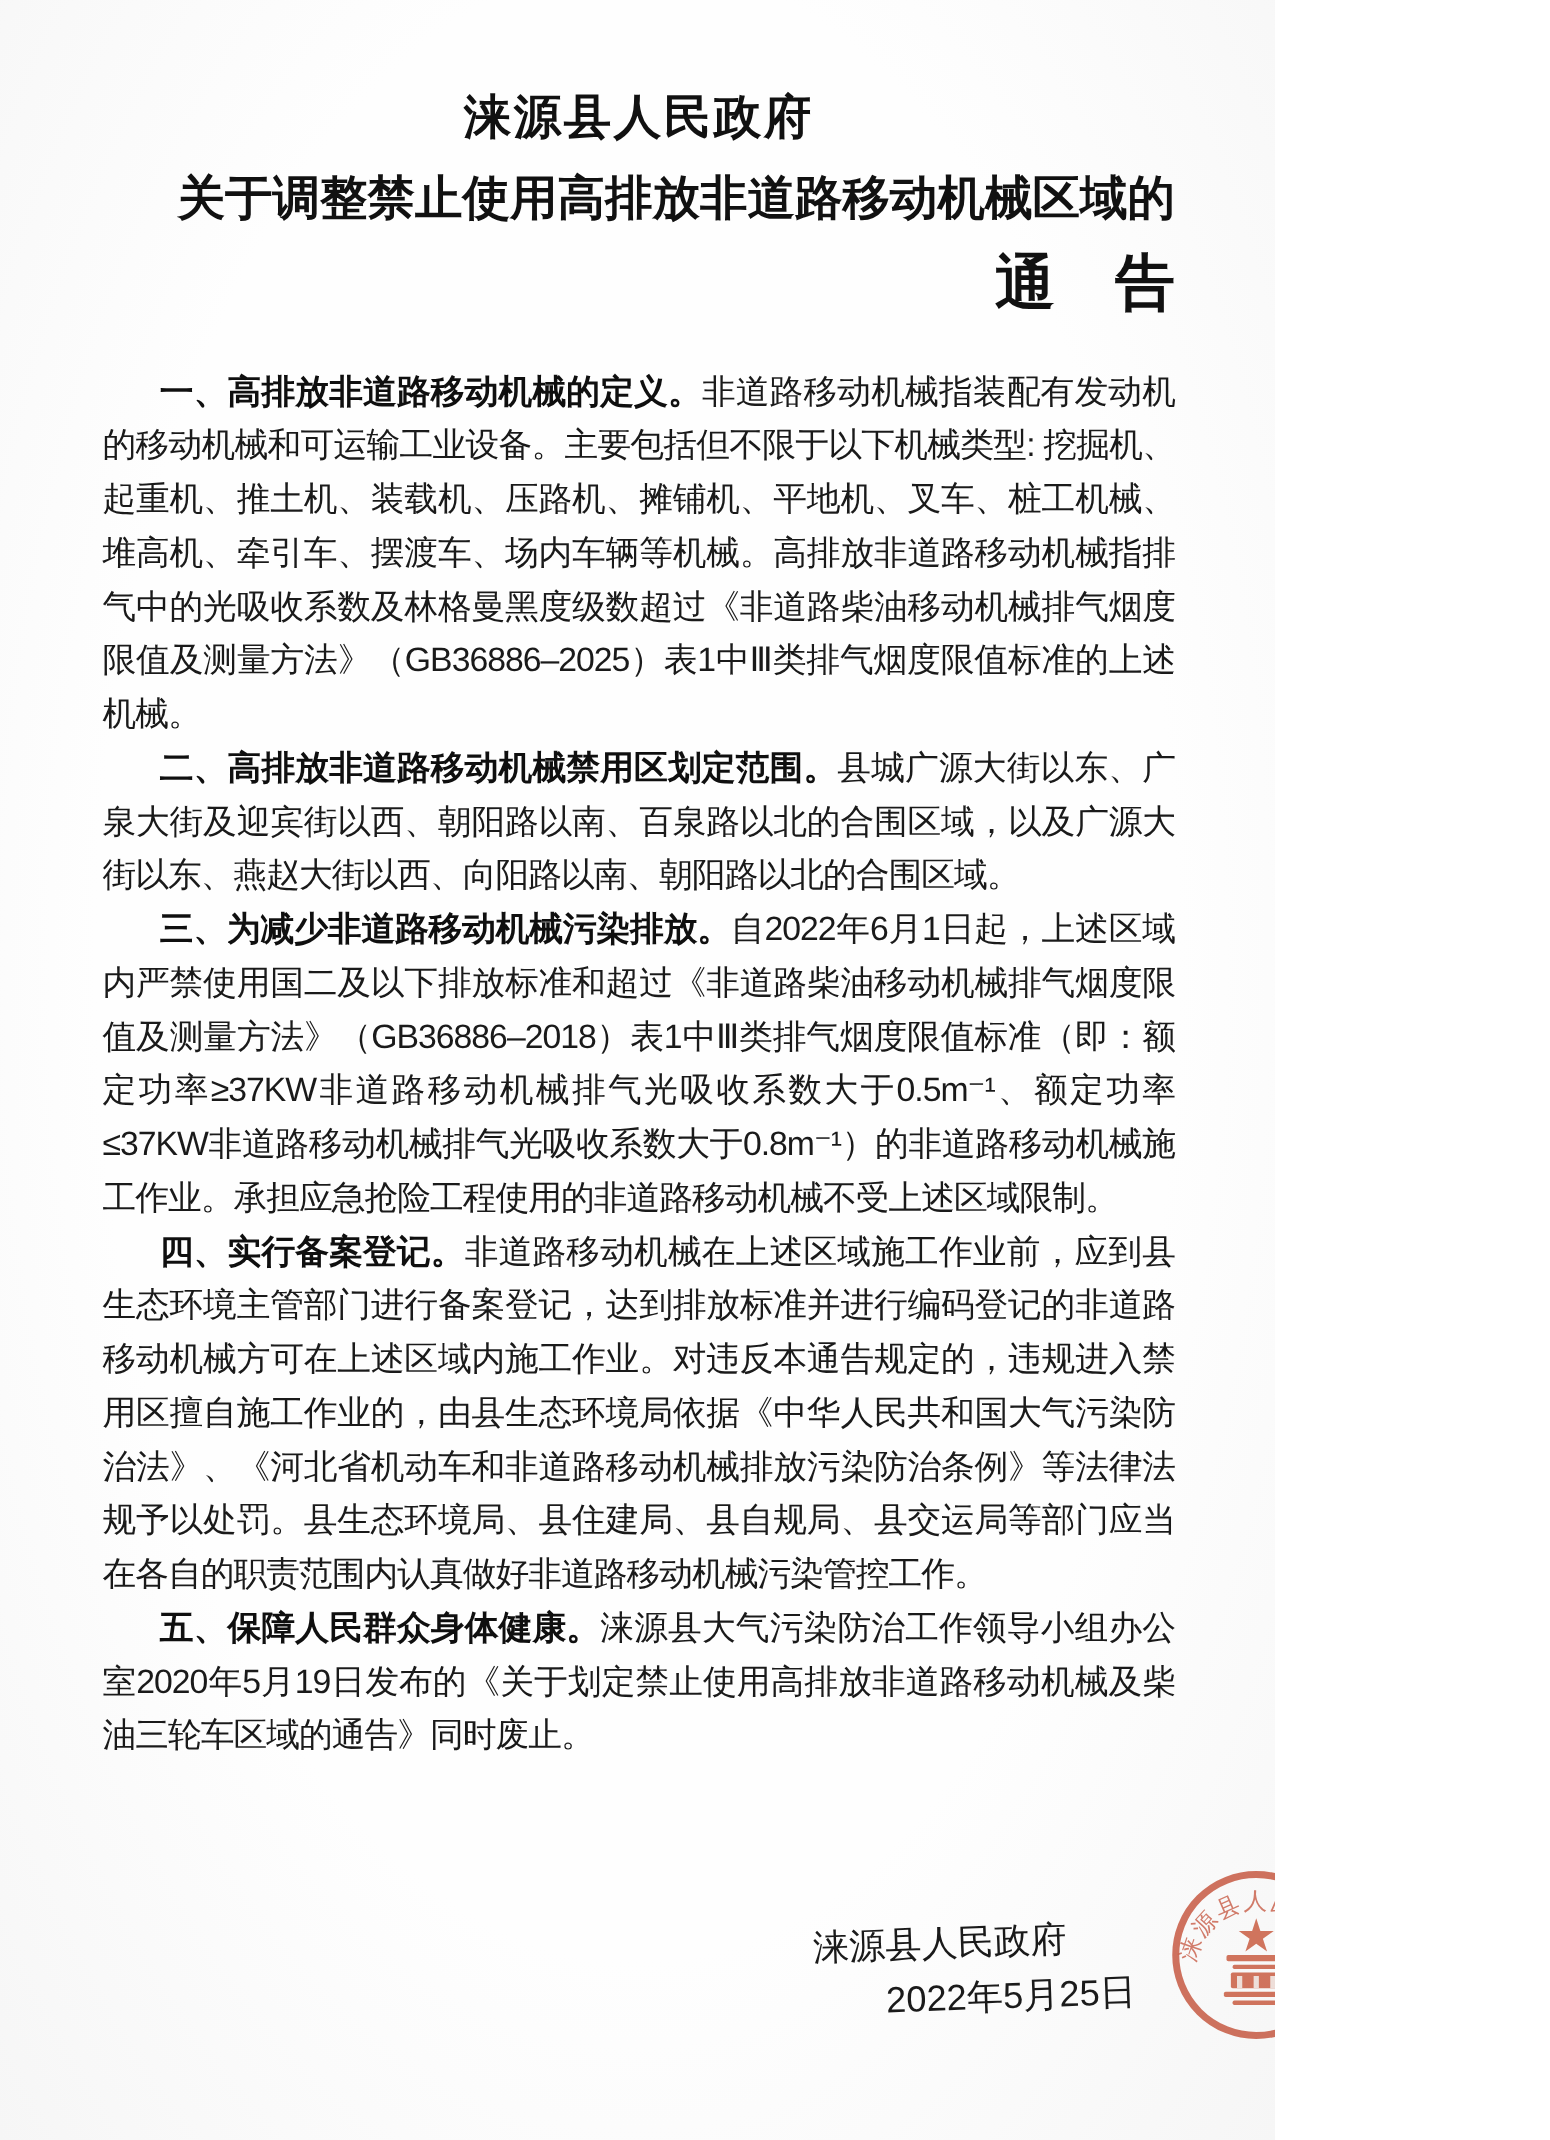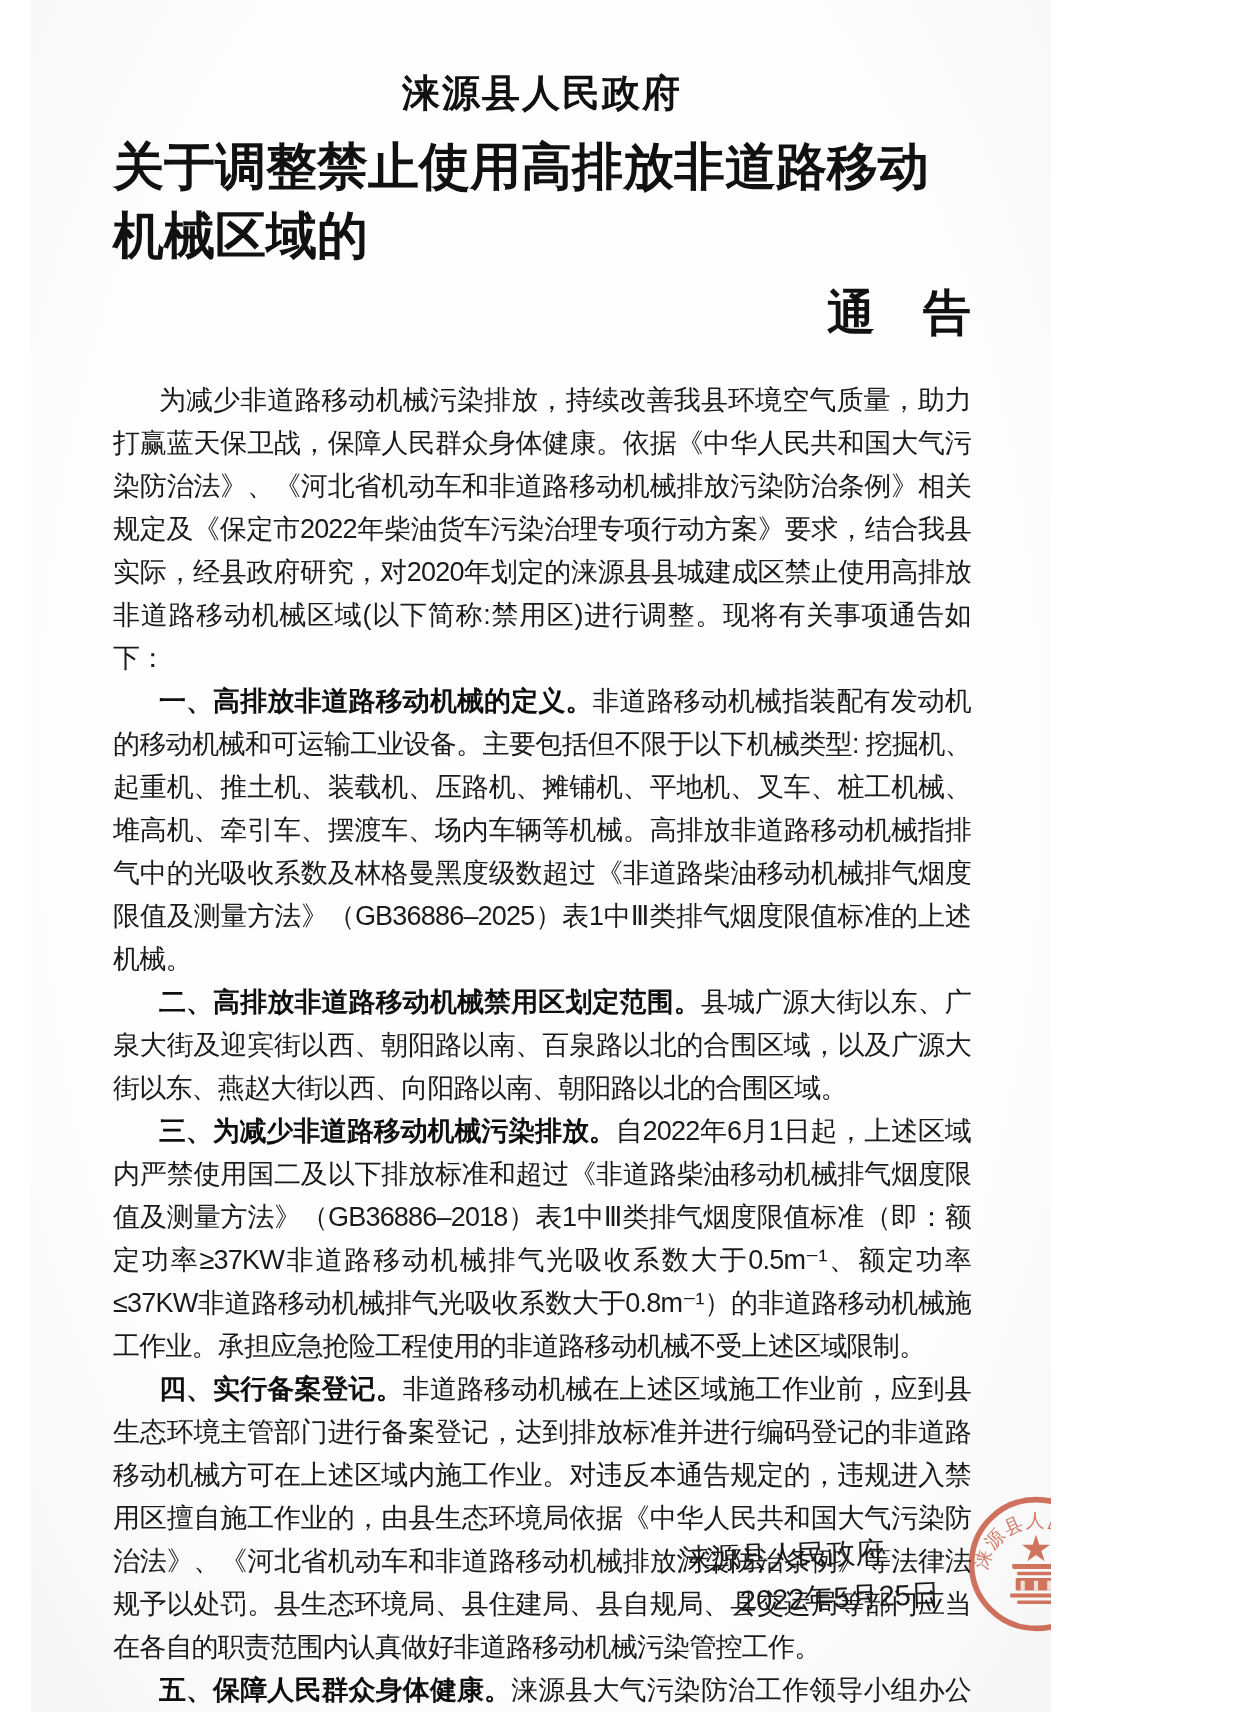--- a/index.html
+++ b/index.html
@@ -8,37 +8,36 @@
     font-family: "Liberation Sans", "DejaVu Sans", sans-serif;
     background: #ffffff;
   }
   .page {
     position: relative;
     width: 1020px;
     height: 1712px;
     overflow: hidden;
     background: radial-gradient(ellipse at 50% 45%, #fefefe 60%, #f6f6f6 100%);
     color: #161616;
-    margin-left: 31px;
   }
   .content {
     padding: 68px 80px 0 82px;
   }
   .title-org {
     margin: 0 0 14px 0;
     text-align: center;
     font-size: 38px;
     font-weight: bold;
     letter-spacing: 2px;
     color: #111;
   }
   .title-subject {
     margin: 0 0 10px 0;
-    text-align: left;
-    font-size: 51px;
+    text-align: right;
+    font-size: 38px;
     font-weight: bold;
     letter-spacing: 0px;
     color: #111;
   }
   .title-type {
     margin: 0 0 34px 0;
     text-align: right;
     font-size: 48px;
     font-weight: bold;
     color: #111;
@@ -91,21 +90,20 @@
 <body>
 
 <div class="page">
   <div class="content">
 
     <h1 class="title-org">涞源县人民政府</h1>
     <h2 class="title-subject">关于调整禁止使用高排放非道路移动机械区域的</h2>
     <h3 class="title-type">通　告</h3>
 
     <div class="doc-body">
-      <p><b></b><span>为减少非道路移动机械污染排放，持续改善我县环境空气质量，助力打赢蓝天保卫战，保障人民群众身体健康。依据《中华人民共和国大气污染防治法》、《河北省机动车和非道路移动机械排放污染防治条例》相关规定及《保定市2022年柴油货车污染治理专项行动方案》要求，结合我县实际，经县政府研究，对2020年划定的涞源县县城建成区禁止使用高排放非道路移动机械区域(以下简称:禁用区)进行调整。现将有关事项通告如下：</span></p>
       <p><b>一、高排放非道路移动机械的定义。</b><span>非道路移动机械指装配有发动机的移动机械和可运输工业设备。主要包括但不限于以下机械类型: 挖掘机、起重机、推土机、装载机、压路机、摊铺机、平地机、叉车、桩工机械、堆高机、牵引车、摆渡车、场内车辆等机械。高排放非道路移动机械指排气中的光吸收系数及林格曼黑度级数超过《非道路柴油移动机械排气烟度限值及测量方法》（GB36886–2025）表1中Ⅲ类排气烟度限值标准的上述机械。</span></p>
       <p><b>二、高排放非道路移动机械禁用区划定范围。</b><span>县城广源大街以东、广泉大街及迎宾街以西、朝阳路以南、百泉路以北的合围区域，以及广源大街以东、燕赵大街以西、向阳路以南、朝阳路以北的合围区域。</span></p>
       <p><b>三、为减少非道路移动机械污染排放。</b><span>自2022年6月1日起，上述区域内严禁使用国二及以下排放标准和超过《非道路柴油移动机械排气烟度限值及测量方法》（GB36886–2018）表1中Ⅲ类排气烟度限值标准（即：额定功率≥37KW非道路移动机械排气光吸收系数大于0.5m⁻¹、额定功率≤37KW非道路移动机械排气光吸收系数大于0.8m⁻¹）的非道路移动机械施工作业。承担应急抢险工程使用的非道路移动机械不受上述区域限制。</span></p>
       <p><b>四、实行备案登记。</b><span>非道路移动机械在上述区域施工作业前，应到县生态环境主管部门进行备案登记，达到排放标准并进行编码登记的非道路移动机械方可在上述区域内施工作业。对违反本通告规定的，违规进入禁用区擅自施工作业的，由县生态环境局依据《中华人民共和国大气污染防治法》、《河北省机动车和非道路移动机械排放污染防治条例》等法律法规予以处罚。县生态环境局、县住建局、县自规局、县交运局等部门应当在各自的职责范围内认真做好非道路移动机械污染管控工作。</span></p>
       <p><b>五、保障人民群众身体健康。</b><span>涞源县大气污染防治工作领导小组办公室2020年5月19日发布的《关于划定禁止使用高排放非道路移动机械及柴油三轮车区域的通告》同时废止。</span></p>
     </div>
   </div>
 
   <div class="signature">
     <span class="sig-org">涞源县人民政府</span>

